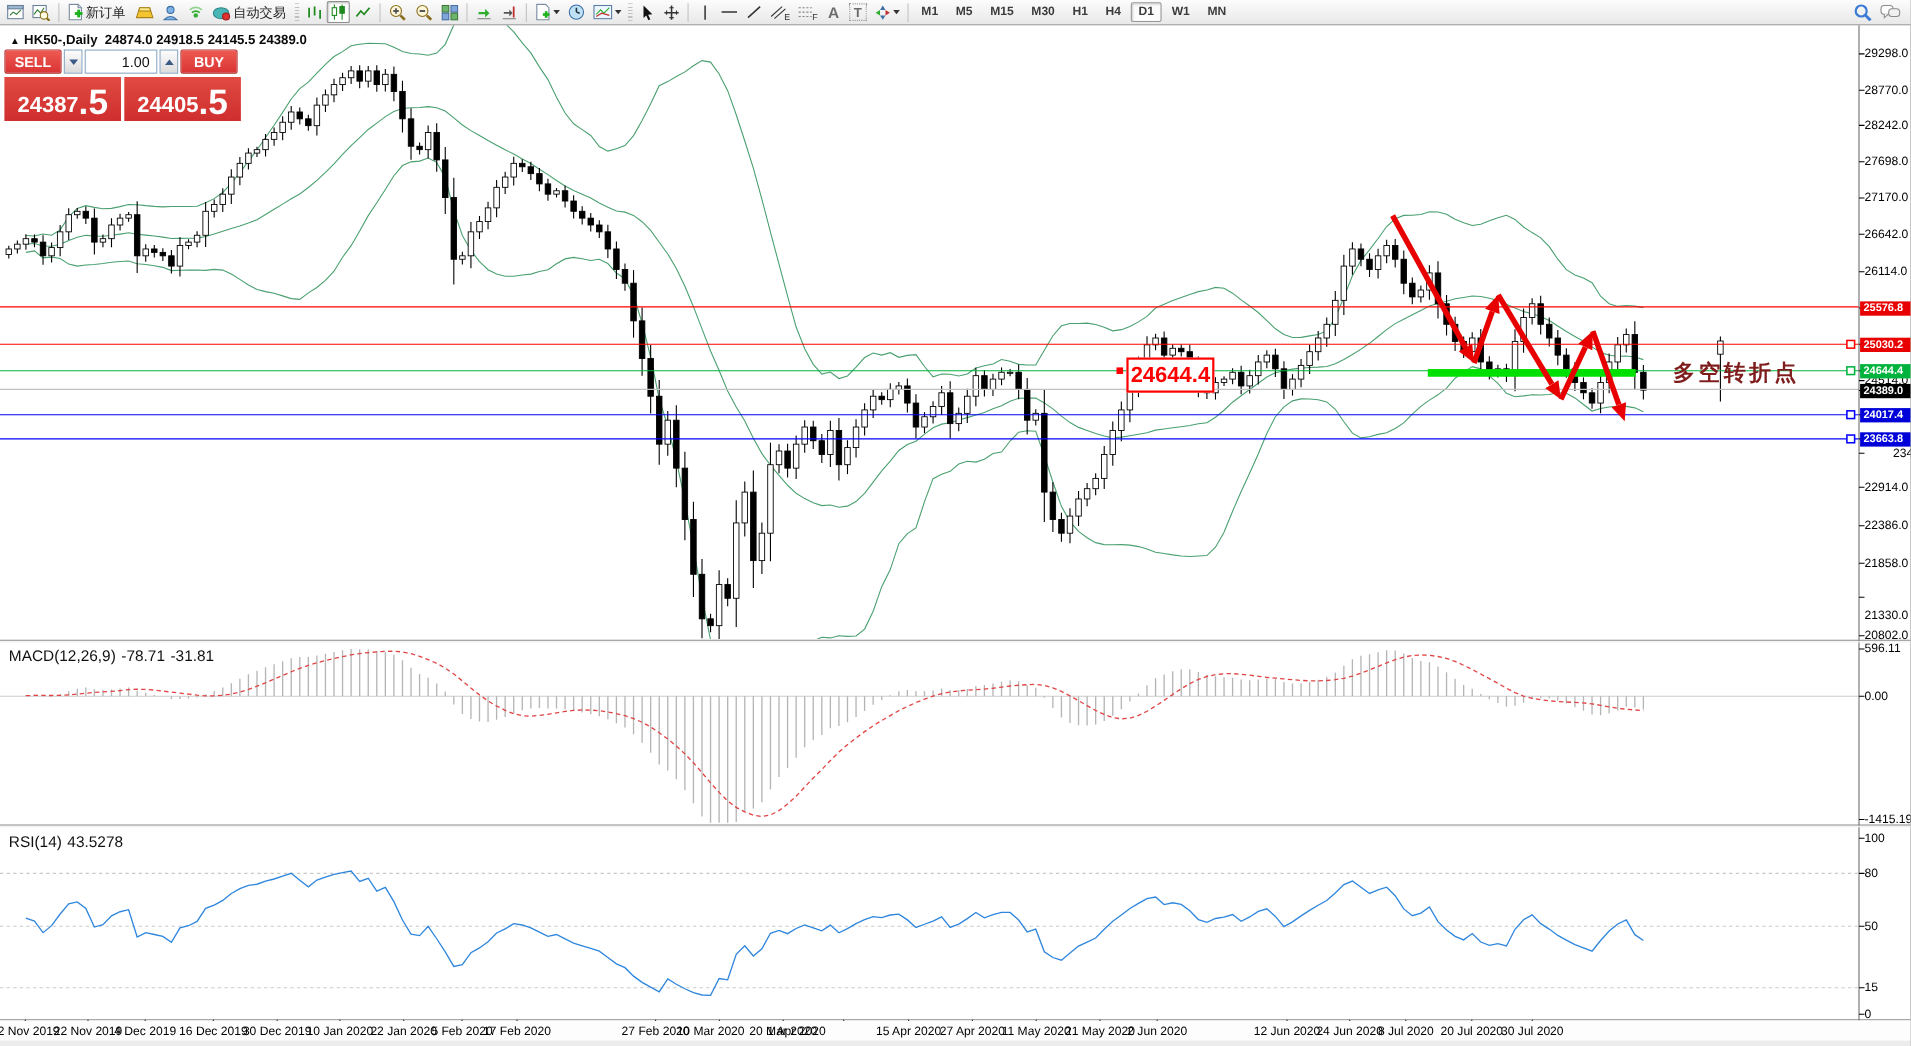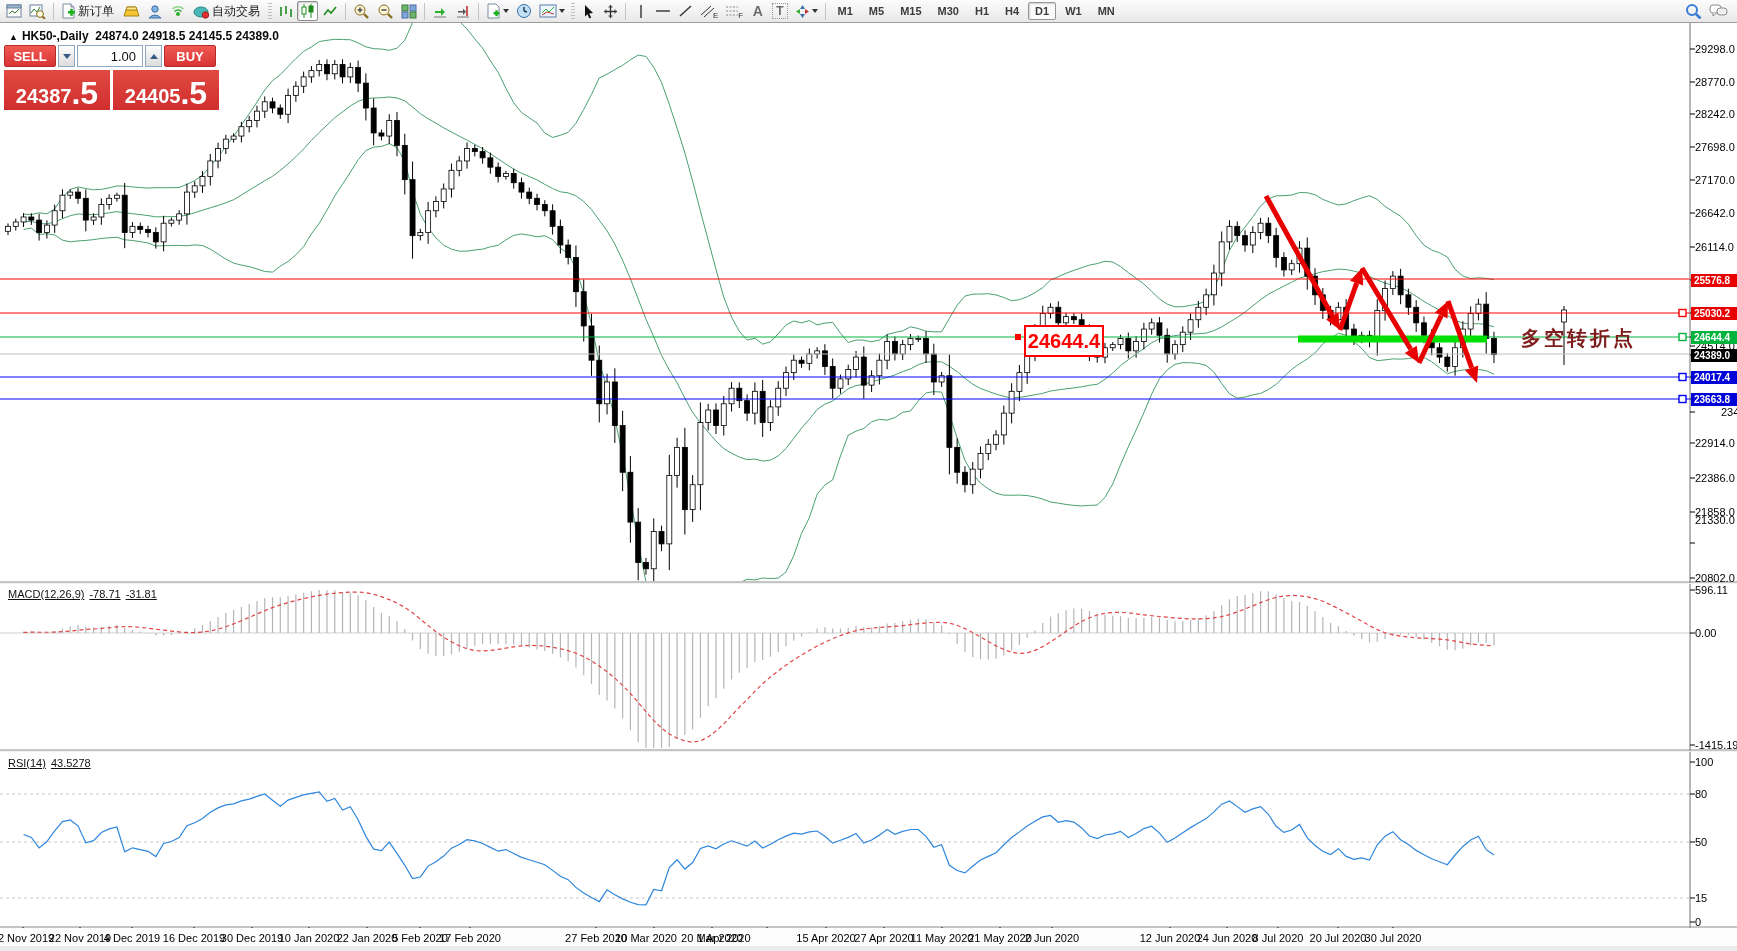--- a/index.html
+++ b/index.html
@@ -41,21 +41,21 @@
     display:flex;align-items:flex-end;justify-content:center;padding-bottom:3px;box-sizing:border-box;}
   .pricebox .pmain{font-size:20px;font-weight:bold;line-height:22px;}
   .pricebox .pbig{font-size:32px;font-weight:bold;line-height:28px;}
   
   #chart-svg{position:absolute;left:0;top:0;z-index:1;}
   #labels{position:absolute;left:0;top:0;width:1468px;height:951px;z-index:4;pointer-events:none;}
   .ptick{position:absolute;left:1695px;font-size:11px;color:#000;white-space:nowrap;z-index:1;}
   .badge{position:absolute;left:1691px;width:46px;height:13px;color:#fff;font-size:10px;font-weight:bold;
          line-height:13px;padding-left:3px;z-index:3;}
   .dlab{position:absolute;top:932px;font-size:11px;color:#000;transform:translateX(-50%);white-space:nowrap;}
-  #macd-label,#rsi-label{position:absolute;left:8px;font-size:11px;color:#111;z-index:5;text-decoration:underline;}
+  #macd-label,#rsi-label{position:absolute;left:8px;font-size:14px;color:#111;z-index:5;}
   #macd-label{top:588px;} #rsi-label{top:757px;}
   #macd-label span,#rsi-label span{margin-right:5px;}
   #cn-text{position:absolute;color:#7f1d1d;font-weight:bold;font-size:20px;letter-spacing:3px;z-index:5;white-space:nowrap;}
   #lvl-box{position:absolute;border:2px solid #ff0000;color:#ff0000;background:#fff;font-weight:bold;
            font-size:20px;display:flex;align-items:center;justify-content:center;z-index:5;}
   #datestrip{position:absolute;left:0;top:928px;width:1737px;height:18px;background:#fdfdfd;z-index:2;}
   #bottomstrip{position:absolute;left:0;top:946px;width:1737px;height:5px;background:#ececec;z-index:2;}
   .ico{display:block;}
 </style>
 </head>
@@ -1029,21 +1029,21 @@
       <div class="ptick" style="top: 108px;">28242.0</div>
       <div class="ptick" style="top: 141px;">27698.0</div>
       <div class="ptick" style="top: 174px;">27170.0</div>
       <div class="ptick" style="top: 207px;">26642.0</div>
       <div class="ptick" style="top: 241px;">26114.0</div>
       <div class="ptick" style="top: 340px;">24514.0</div>
       <div class="ptick" style="top: 406px; margin-left: 26px;">23458.0</div>
       <div class="ptick" style="top: 437px;">22914.0</div>
       <div class="ptick" style="top: 472px;">22386.0</div>
       <div class="ptick" style="top: 506px;">21858.0</div>
-      <div class="ptick" style="top: 514px;">21330.0</div>
+      <div class="ptick" style="top: 554px;">21330.0</div>
       <div class="ptick" style="top: 572px;">20802.0</div>
       <div class="ptick" style="top: 584px;">596.11</div>
       <div class="ptick" style="top: 627px;">0.00</div>
       <div class="ptick" style="top: 739px;">-1415.19</div>
       <div class="ptick" style="top: 756px;">100</div>
       <div class="ptick" style="top: 788px;">80</div>
       <div class="ptick" style="top: 836px;">50</div>
       <div class="ptick" style="top: 892px;">15</div>
       <div class="ptick" style="top: 916px;">0</div>
       <div class="badge" style="top: 273.5px; background: rgb(232, 0, 0);">25576.8</div>

